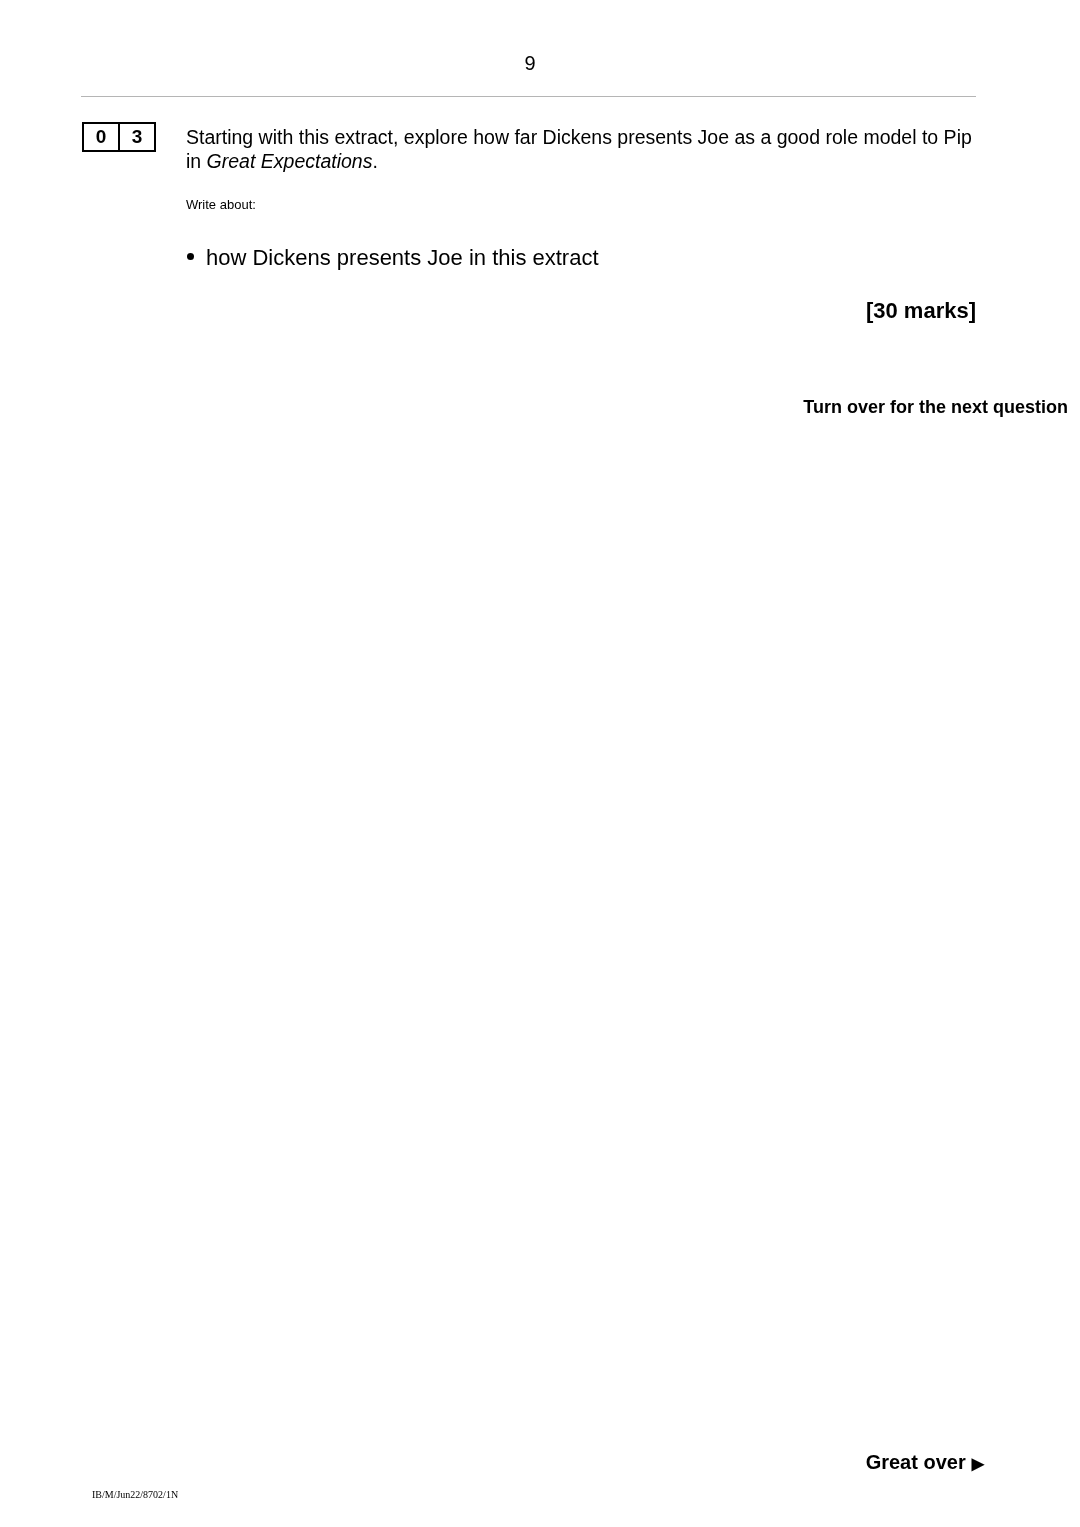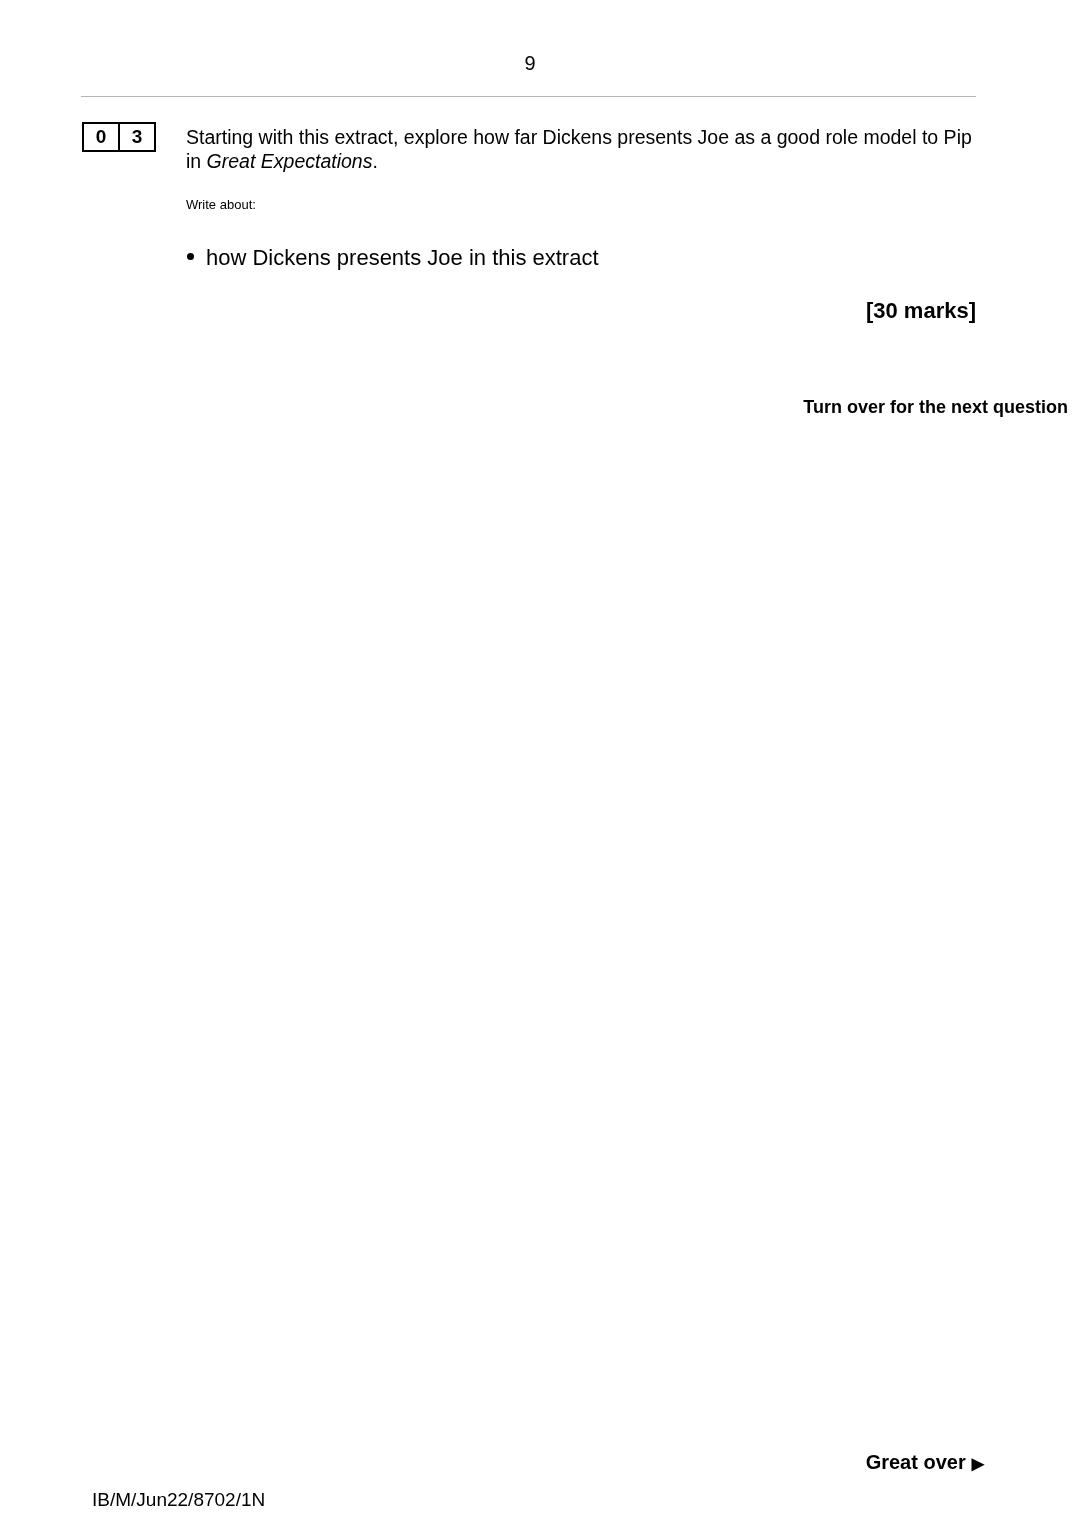--- a/index.html
+++ b/index.html
@@ -44,21 +44,21 @@
     }
     .turn-next {
       position: absolute; top: 397px; left: 0; width: 1060px; text-align: right;
       font-weight: bold; font-size: 18px; margin-left: 8px;
     }
     .turn-over {
       position: absolute; top: 1451px; right: 96px; font-weight: bold; font-size: 20px;
     }
     .turn-over .arrow { font-size: 16px; margin-left: 6px; }
     .footer-code {
-      position: absolute; top: 1489px; left: 92px; font-size: 19px;
+      position: absolute; top: 1489px; left: 92px; font-size: 10px; font-family: Liberation Serif, serif;
     }
   </style>
 </head>
 <body>
 
 <div class="page-number">9</div>
 <div class="rule"></div>
 
 <div class="qnum">
   <span>0</span>

